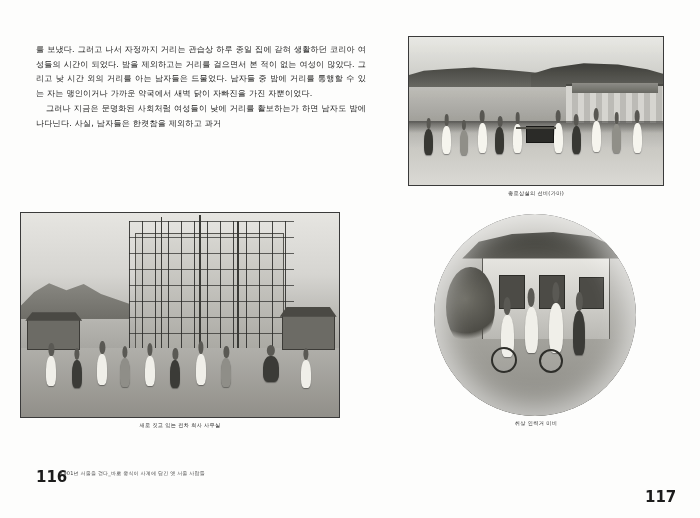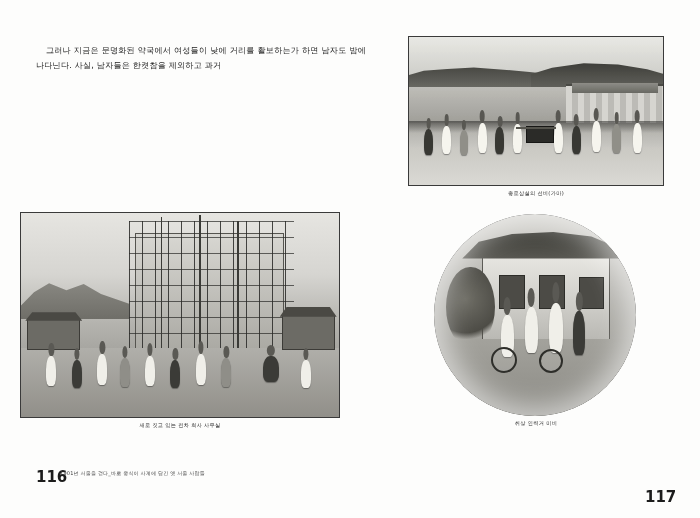--- a/index.html
+++ b/index.html
@@ -232,22 +232,23 @@
     position:absolute; inset:0; border-radius:50%;
     box-shadow: inset 0 0 26px 10px rgba(255,255,255,.55);
   }
 </style>
 </head>
 <body>
 
 <div class="spread">
 
   <div class="textblock">
+    <p>를 보냈다. 그러고 나서 자정까지 거리는 관습상 하루 종일 집에 갇혀 생활하던 코리아 여성들의 시간이 되었다. 밤을 제외하고는 거리를 걸으면서 본 적이 없는 여성이 많았다. 그리고 낮 시간 외의 거리를 아는 남자들은 드물었다. 남자들 중 밤에 거리를 통행할 수 있는 자는 맹인이거나 가까운 약국에서 새벽 닭이 자빠진을 가진 자뿐이었다.</p>
     <div class="para-gap"></div>
-    <p class="indent">그러나 지금은 문명화된 약국에서 여성들이 낮에 거리를 활보하는가 하면 남자도 밤에 나다닌다. 사실, 남자들은 한켯참을 제외하고 과거</p>
+    <p class="indent">그러나 지금은 문명화된 사회처럼 여성들이 낮에 거리를 활보하는가 하면 남자도 밤에 나다닌다. 사실, 남자들은 한켯참을 제외하고 과거</p>
   </div>
 
   <div class="figure" id="fig-street">
     <div class="frame">
       <div class="scene-street">
         <div class="st-sky"></div>
         <div class="st-roofline"></div>
         <div class="st-roof2"></div>
         <div class="st-wall"></div>
         <div class="st-shopface"></div>

